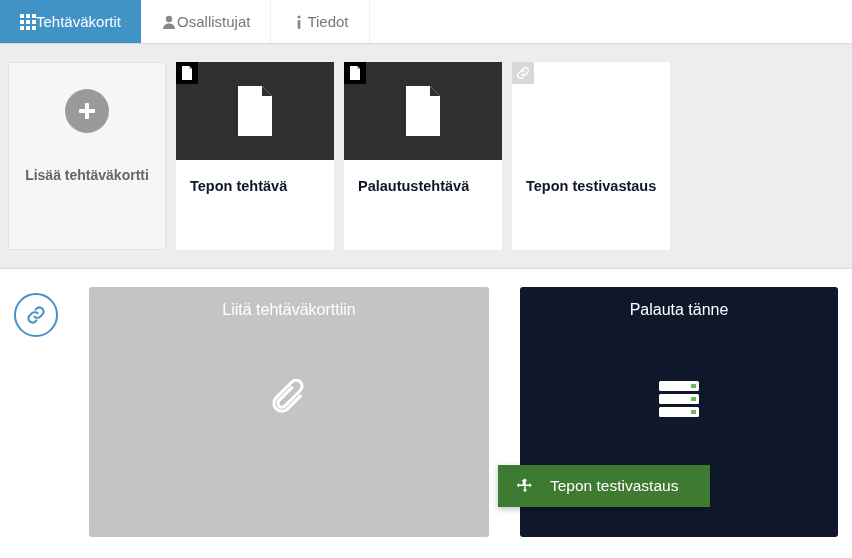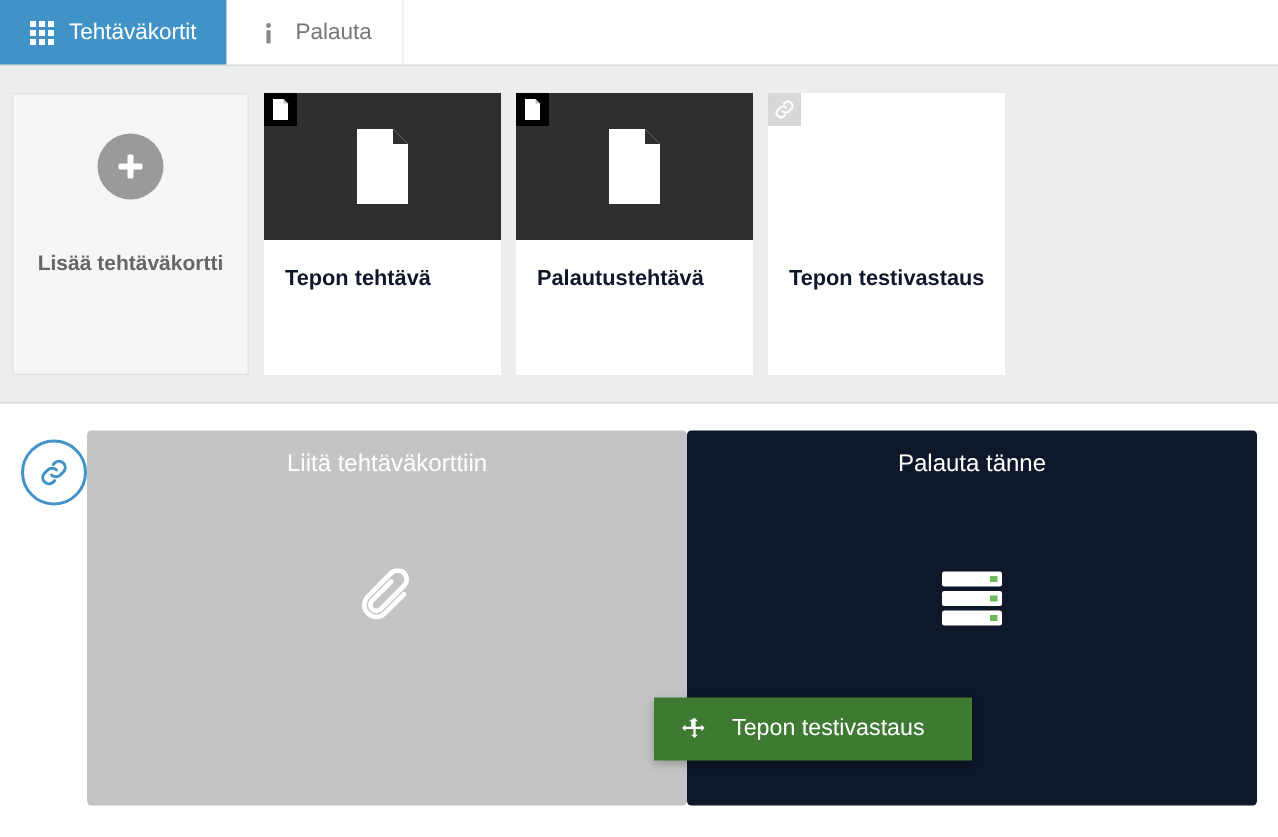--- a/index.html
+++ b/index.html
@@ -18,21 +18,20 @@
     align-items: stretch;
     height: 44px;
     border-bottom: 1px solid #d9d9d9;
   }
   .tab {
     display: flex;
     align-items: center;
     padding: 0 20px;
     font-size: 15px;
     color: #777;
-    gap: 10px;
     cursor: pointer;
     border-right: 1px solid #eee;
   }
   .tab.active {
     background: #4193c7;
     color: #fff;
     border-right: none;
   }
   .tab.active svg { fill: #fff; }
   .tab svg { fill: #888; width: 16px; height: 16px; }
@@ -90,21 +89,21 @@
   .card2 .thumb { height: 98px; position:relative; }
   .card2 .lbl {
     flex:1; padding:18px 12px 0 14px; font-size:14.5px; font-weight:600; color:#0f172a;
   }
   .card2.selected .lbl-area { background:#5a9cc7; }
   .card2 .lbl-area { flex:1; display:flex; flex-direction:column; }
   .card2.selected .lbl { color:#fff; }
 
   
   .droparea {
-    display:flex; gap:0; padding:18px 14px;
+    display:flex; gap:31px; padding:18px 14px;
   }
   .link-bubble {
     width:44px; height:44px; border:2px solid #4193c7; border-radius:50%;
     display:flex; align-items:center; justify-content:center; flex:0 0 auto;
     margin-top:6px;
   }
   .panel {
     border-radius:3px; padding:14px 10px 28px 10px; position:relative;
     display:flex; flex-direction:column; align-items:center;
     height: 250px;
@@ -137,30 +136,39 @@
           <rect x="6" y="6" width="4" height="4"></rect>
           <rect x="12" y="6" width="4" height="4"></rect>
           <rect x="0" y="12" width="4" height="4"></rect>
           <rect x="6" y="12" width="4" height="4"></rect>
           <rect x="12" y="12" width="4" height="4"></rect>
         </svg>
     </span>
     <span>Tehtäväkortit</span>
   </div>
 
+  <div class="tab">
+    <span>
+      <svg viewBox="0 0 16 16">
+          <circle cx="8" cy="5" r="3.2"></circle>
+          <path d="M2 15c0-3.3 2.7-5.5 6-5.5s6 2.2 6 5.5z"></path>
+        </svg>
+    </span>
+    <span>Osallistujat</span>
+  </div>
 
 
   <div class="tab">
     <span>
       <svg viewBox="0 0 16 16">
           <circle cx="8" cy="3" r="1.6"></circle>
           <rect x="6.6" y="6" width="2.8" height="9" rx="1"></rect>
         </svg>
     </span>
-    <span>Palauta</span>
+    <span>Tiedot</span>
   </div>
 
 </div>
 
 <div class="cardstrip">
 
   <div class="card add" style="display:flex;">
     <div class="plus-circle">
       <svg width="22" height="22" viewBox="0 0 22 22">
           <rect x="9" y="3" width="4" height="16" fill="#fff" rx="1"></rect>

